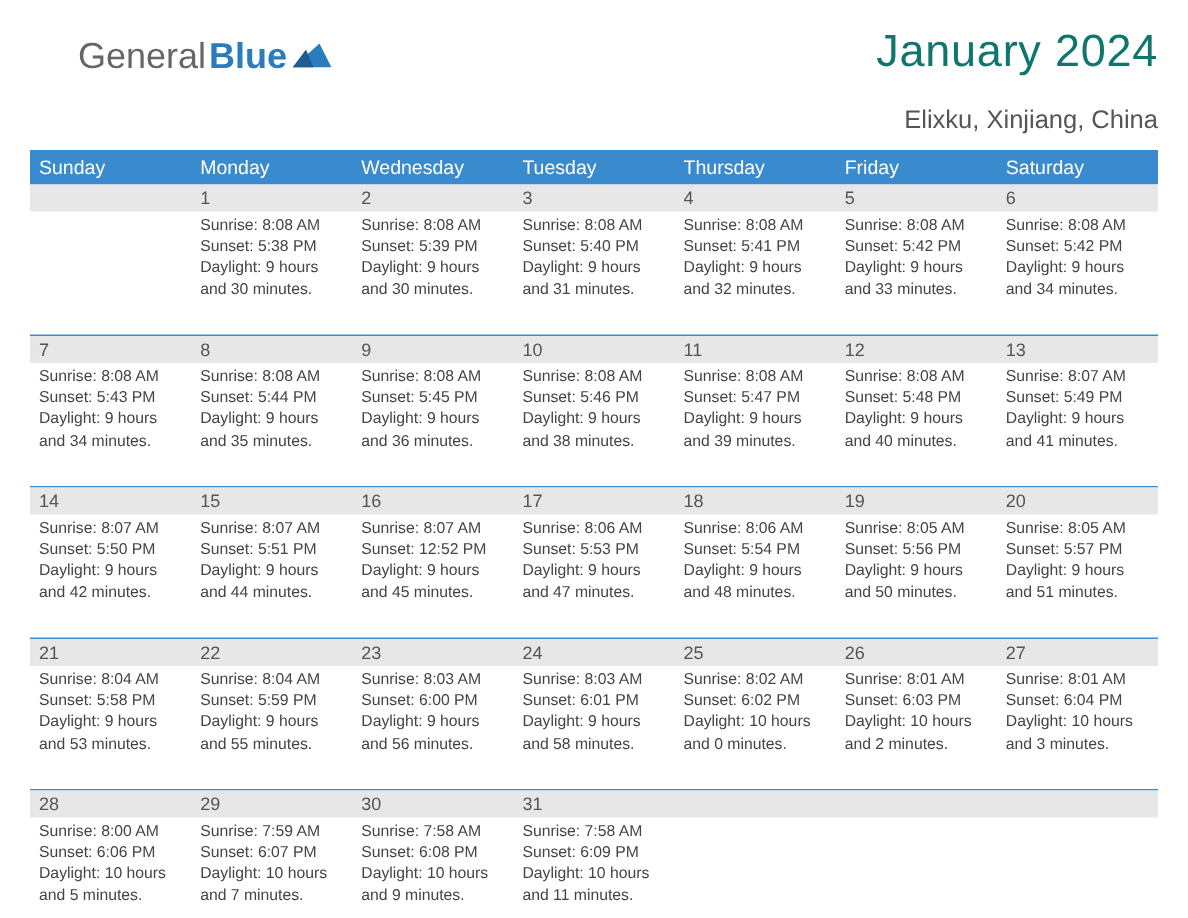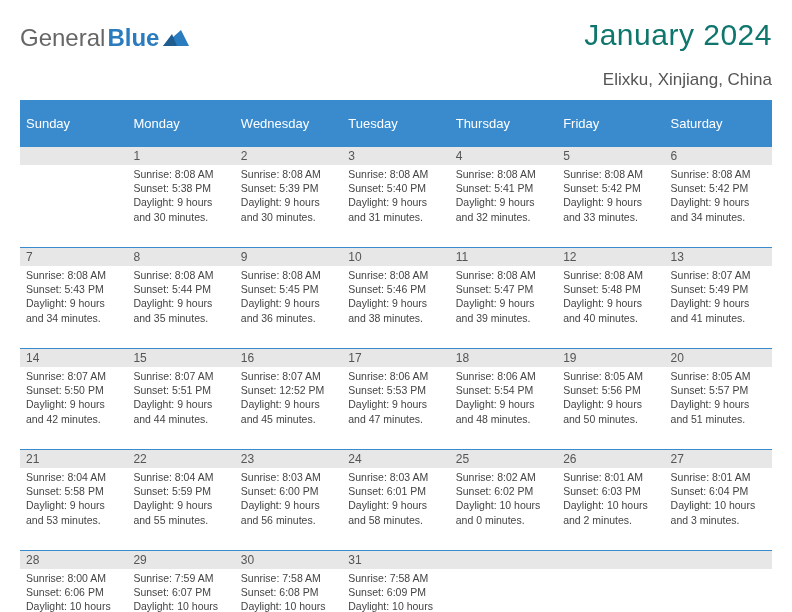--- a/index.html
+++ b/index.html
@@ -19,20 +19,21 @@
     margin-bottom: 10px;
   }
   .logo {
     display: flex;
     align-items: center;
     gap: 2px;
     font-size: 24px;
     color: #666;
     font-weight: 400;
     padding-top: 6px;
+    margin-left: 32px;
   }
   .logo .blue { color: #2b7bbf; font-weight: 700; }
   .logo-mark { margin-left: 2px; }
   .title-block { text-align: right; }
   .month-title {
     font-size: 30px;
     color: #0f766e;
     font-weight: 400;
     letter-spacing: 0.5px;
   }
@@ -46,21 +47,21 @@
     border-collapse: collapse;
   }
   .dayhead {
     display: grid;
     grid-template-columns: repeat(7, 1fr);
     background: #3a8bce;
     color: #fff;
     font-size: 13px;
   }
   .dayhead > div {
-    padding: 16px 6px;
+    padding: 4px 6px;
     font-weight: 400;
   }
   .week {
     display: grid;
     grid-template-columns: repeat(7, 1fr);
     border-bottom: 1.5px solid #3a8bce;
   }
   .cell {
     padding: 0;
     min-height: 82px;

